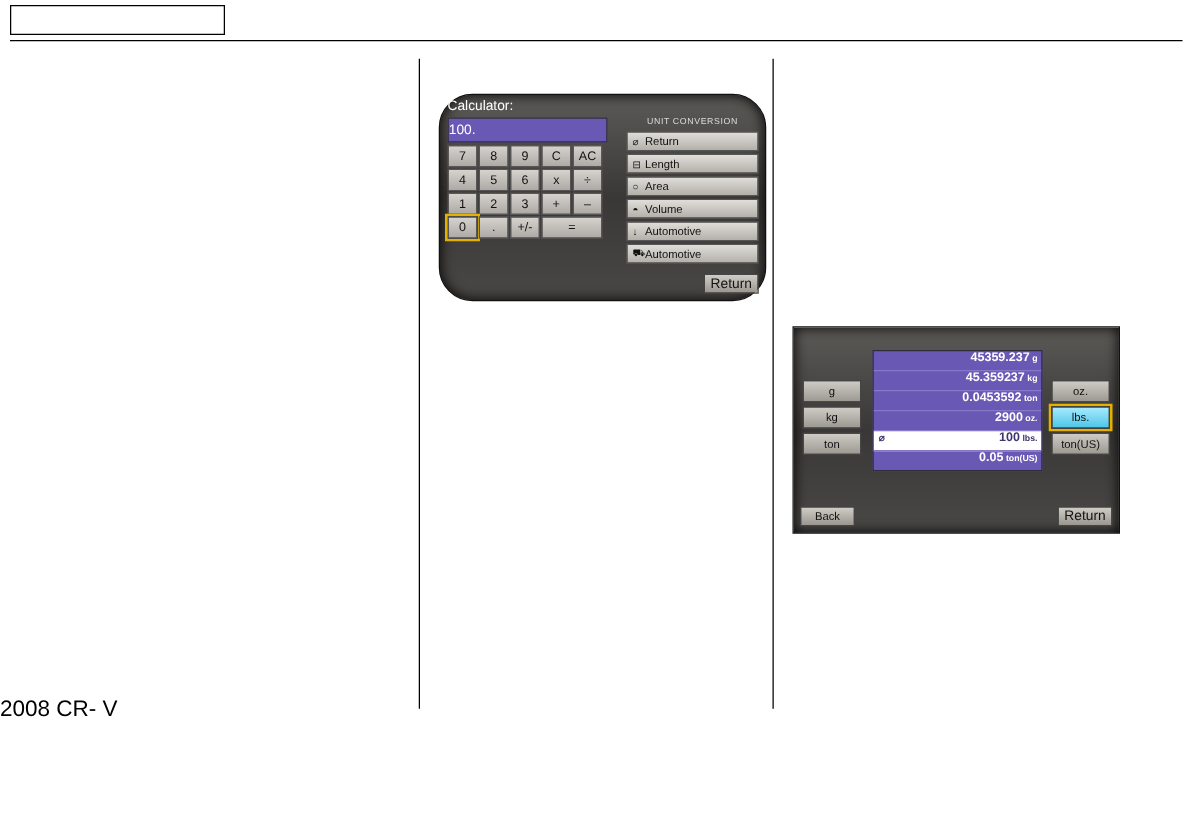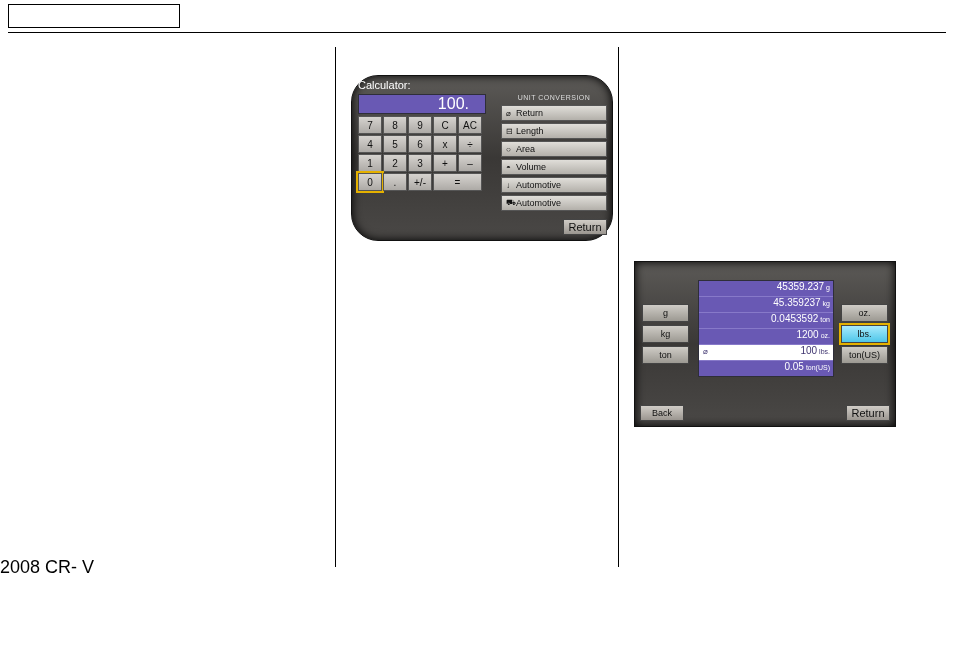--- a/index.html
+++ b/index.html
@@ -62,23 +62,22 @@
   }
   .calc-left {
     position: absolute;
     left: 6px;
     top: 18px;
     width: 128px;
   }
   .calc-display {
     background: #6959b4;
     color: #fff;
-    text-align: right;
     height: 18px;
-    font-size: 16px;
+    font-size: 11px;
     line-height: 18px;
     padding-right: 16px;
     border: 1px solid #2e2e39;
   }
   .keypad {
     display: grid;
     grid-template-columns: repeat(5, 24px);
     grid-auto-rows: 18px;
     gap: 1px;
     margin-top: 2px;
@@ -164,20 +163,21 @@
   }
   .wt-row {
     height: 15px;
     font-size: 9px;
     color: #fff;
     display: flex;
     justify-content: flex-end;
     align-items: baseline;
     padding-right: 3px;
     border-bottom: 1px solid #8779c9;
+    font-weight: bold;
   }
   .wt-row:last-child { border-bottom: none; }
   .wt-row-hl {
     background: #fff;
     color: #3f3570;
   }
   .wt-row .v { font-size: 10px; }
   .wt-row .u { font-size: 7px; margin-left: 2px; }
   .wt-row .ico { margin-right: auto; margin-left: 4px; font-size: 8px; color: #3f3570; }
   .wt-left-btns {
@@ -296,21 +296,21 @@
           </div>
           <div class="wt-row">
             <span class="v">45.359237</span>
             <span class="u">kg</span>
           </div>
           <div class="wt-row">
             <span class="v">0.0453592</span>
             <span class="u">ton</span>
           </div>
           <div class="wt-row">
-            <span class="v">1200</span>
+            <span class="v">2900</span>
             <span class="u">oz.</span>
           </div>
           <div class="wt-row wt-row-hl">
             <span class="ico">⌀</span>
             <span class="v">100</span>
             <span class="u">lbs.</span>
           </div>
           <div class="wt-row">
             <span class="v">0.05</span>
             <span class="u">ton(US)</span>

